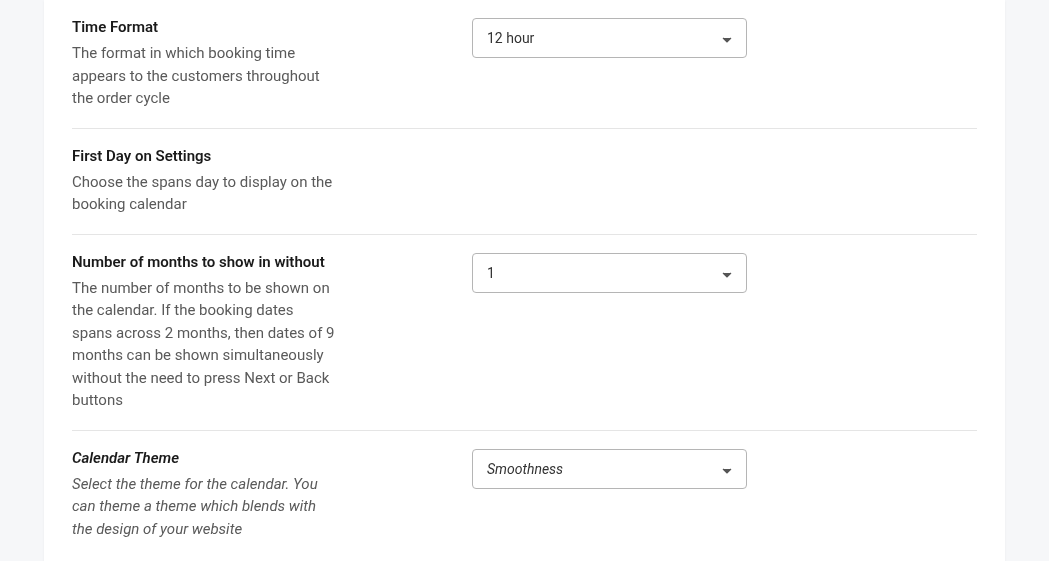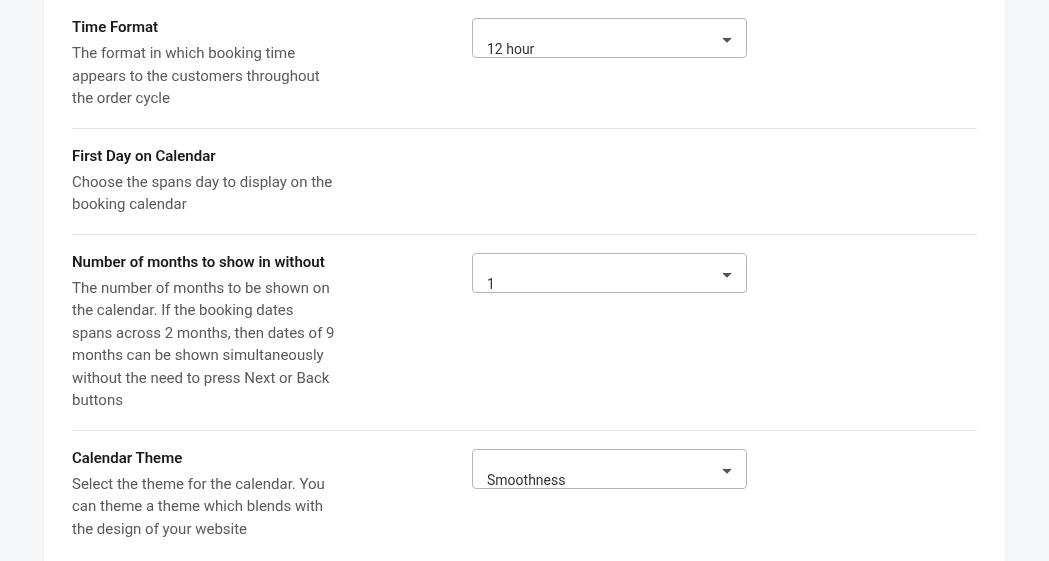--- a/index.html
+++ b/index.html
@@ -21,20 +21,21 @@
       padding: 0 28px 40px 28px;
       box-shadow: 0 1px 3px rgba(0,0,0,0.05);
     }
     .setting-row {
       display: flex;
       padding: 18px 0;
       border-bottom: 1px solid #e5e5e5;
     }
     .setting-row:last-child {
       border-bottom: none;
+      font-style: italic;
     }
     .setting-label {
       width: 400px;
       padding-right: 40px;
     }
     .setting-title {
       font-size: 15px;
       font-weight: 600;
       color: #1a1a1a;
       margin-bottom: 6px;
@@ -55,21 +56,21 @@
     .select-box {
       width: 100%;
       height: 40px;
       border: 1px solid #b5b5b5;
       border-radius: 4px;
       background-color: #ffffff;
       padding: 0 40px 0 14px;
       font-size: 14px;
       color: #333;
       display: flex;
-      align-items: flex-end;
+      align-items: center;
       cursor: pointer;
       position: relative;
     }
     .select-arrow {
       position: absolute;
       right: 14px;
       top: 50%;
       transform: translateY(-50%);
       pointer-events: none;
     }
@@ -109,21 +110,21 @@
                 <path d="M1 1L5 5L9 1" stroke="#555" stroke-width="1.2" fill="#555"></path>
               </svg>
           </span>
         </div>
       </div>
     </div>
   </div>
 
   <div class="setting-row">
     <div class="setting-label">
-      <div class="setting-title">First Day on Calendar</div>
+      <div class="setting-title">First Day on Settings</div>
       <div class="setting-desc">Choose the spans day to display on the booking calendar</div>
     </div>
   </div>
 
   <div class="setting-row">
     <div class="setting-label">
       <div class="setting-title">Number of months to show in without</div>
       <div class="setting-desc">The number of months to be shown on the calendar. If the booking dates spans across 2 months, then dates of 9 months can be shown simultaneously without the need to press Next or Back buttons</div>
     </div>
     <div class="setting-control">

